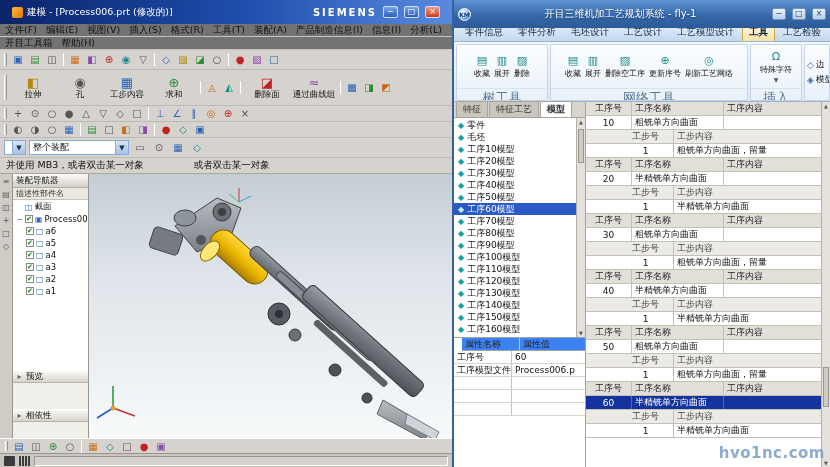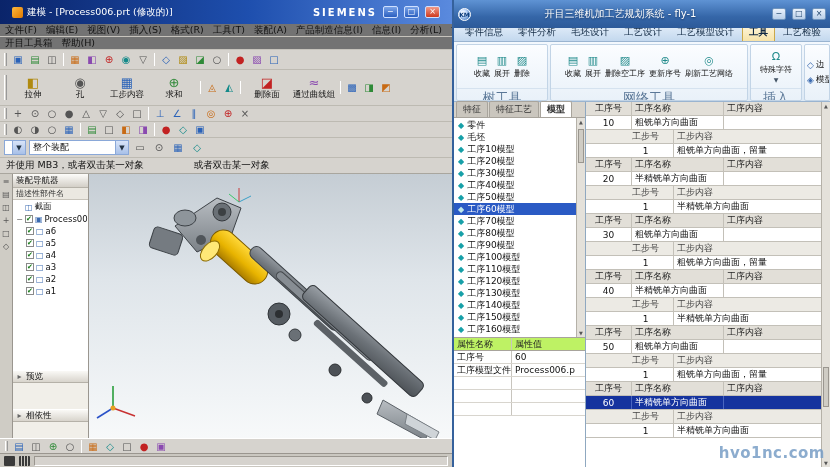--- a/index.html
+++ b/index.html
@@ -82,21 +82,21 @@
   .ptab.active{background:#fff;font-weight:bold;}
   .ktree{position:relative;height:220px;background:#fff;border-bottom:1px solid #a8a49c;overflow:hidden;padding-top:1px;flex:none;}
   .kt{height:12px;display:flex;align-items:center;gap:3px;padding-left:4px;font-size:9px;white-space:nowrap;width:calc(100% - 9px);}
   .kt .dg{color:#17a0a8;font-size:8px;flex:none;}
   .kt.sel{background:#2a5ac4;color:#fff;}
   .kt.sel .dg{color:#bfe8ea;}
   .kscroll{position:absolute;right:0;top:0;bottom:0;width:9px;background:#e4e1da;border-left:1px solid #b5b1a8;display:flex;flex-direction:column;align-items:center;justify-content:space-between;font-size:5px;color:#555;padding:1px 0;}
   .kthumb{position:absolute;right:1px;top:11px;width:6px;height:34px;background:#cfccc4;border:1px solid #9a968f;}
   .props{flex:1;display:flex;flex-direction:column;background:#fff;font-size:9px;overflow:hidden;}
   .prow{height:13px;display:flex;border-bottom:1px solid #d8d5ce;flex:none;}
-  .prow.hdr{background:#bef264;border-bottom:1px solid #a8a49c;color:#222;}
+  .prow.hdr{background:#3b82f6;border-bottom:1px solid #a8a49c;color:#222;margin-left:8px;}
   .pc1{width:58px;padding:0 3px;border-right:1px solid #c8c5be;overflow:hidden;white-space:nowrap;display:flex;align-items:center;flex:none;}
   .pc2{flex:1;padding:0 3px;overflow:hidden;white-space:nowrap;display:flex;align-items:center;}
   .pfill{flex:1;background:#fff;border-left:58px solid transparent;}
   .ktable{flex:1;position:relative;background:#fff;overflow:hidden;font-size:9px;}
   .tinner{position:absolute;left:0;top:0;right:9px;}
   .trow{display:flex;height:14px;border-bottom:1px solid #c3c0b8;}
   .trow span{display:flex;align-items:center;padding:0 3px;border-right:1px solid #c3c0b8;overflow:hidden;white-space:nowrap;}
   .trow.ohdr{background:#e2dfd8;color:#222;}
   .trow.shdr{background:#eceae4;color:#444;}
   .oc1{width:46px;justify-content:center;flex:none;}

